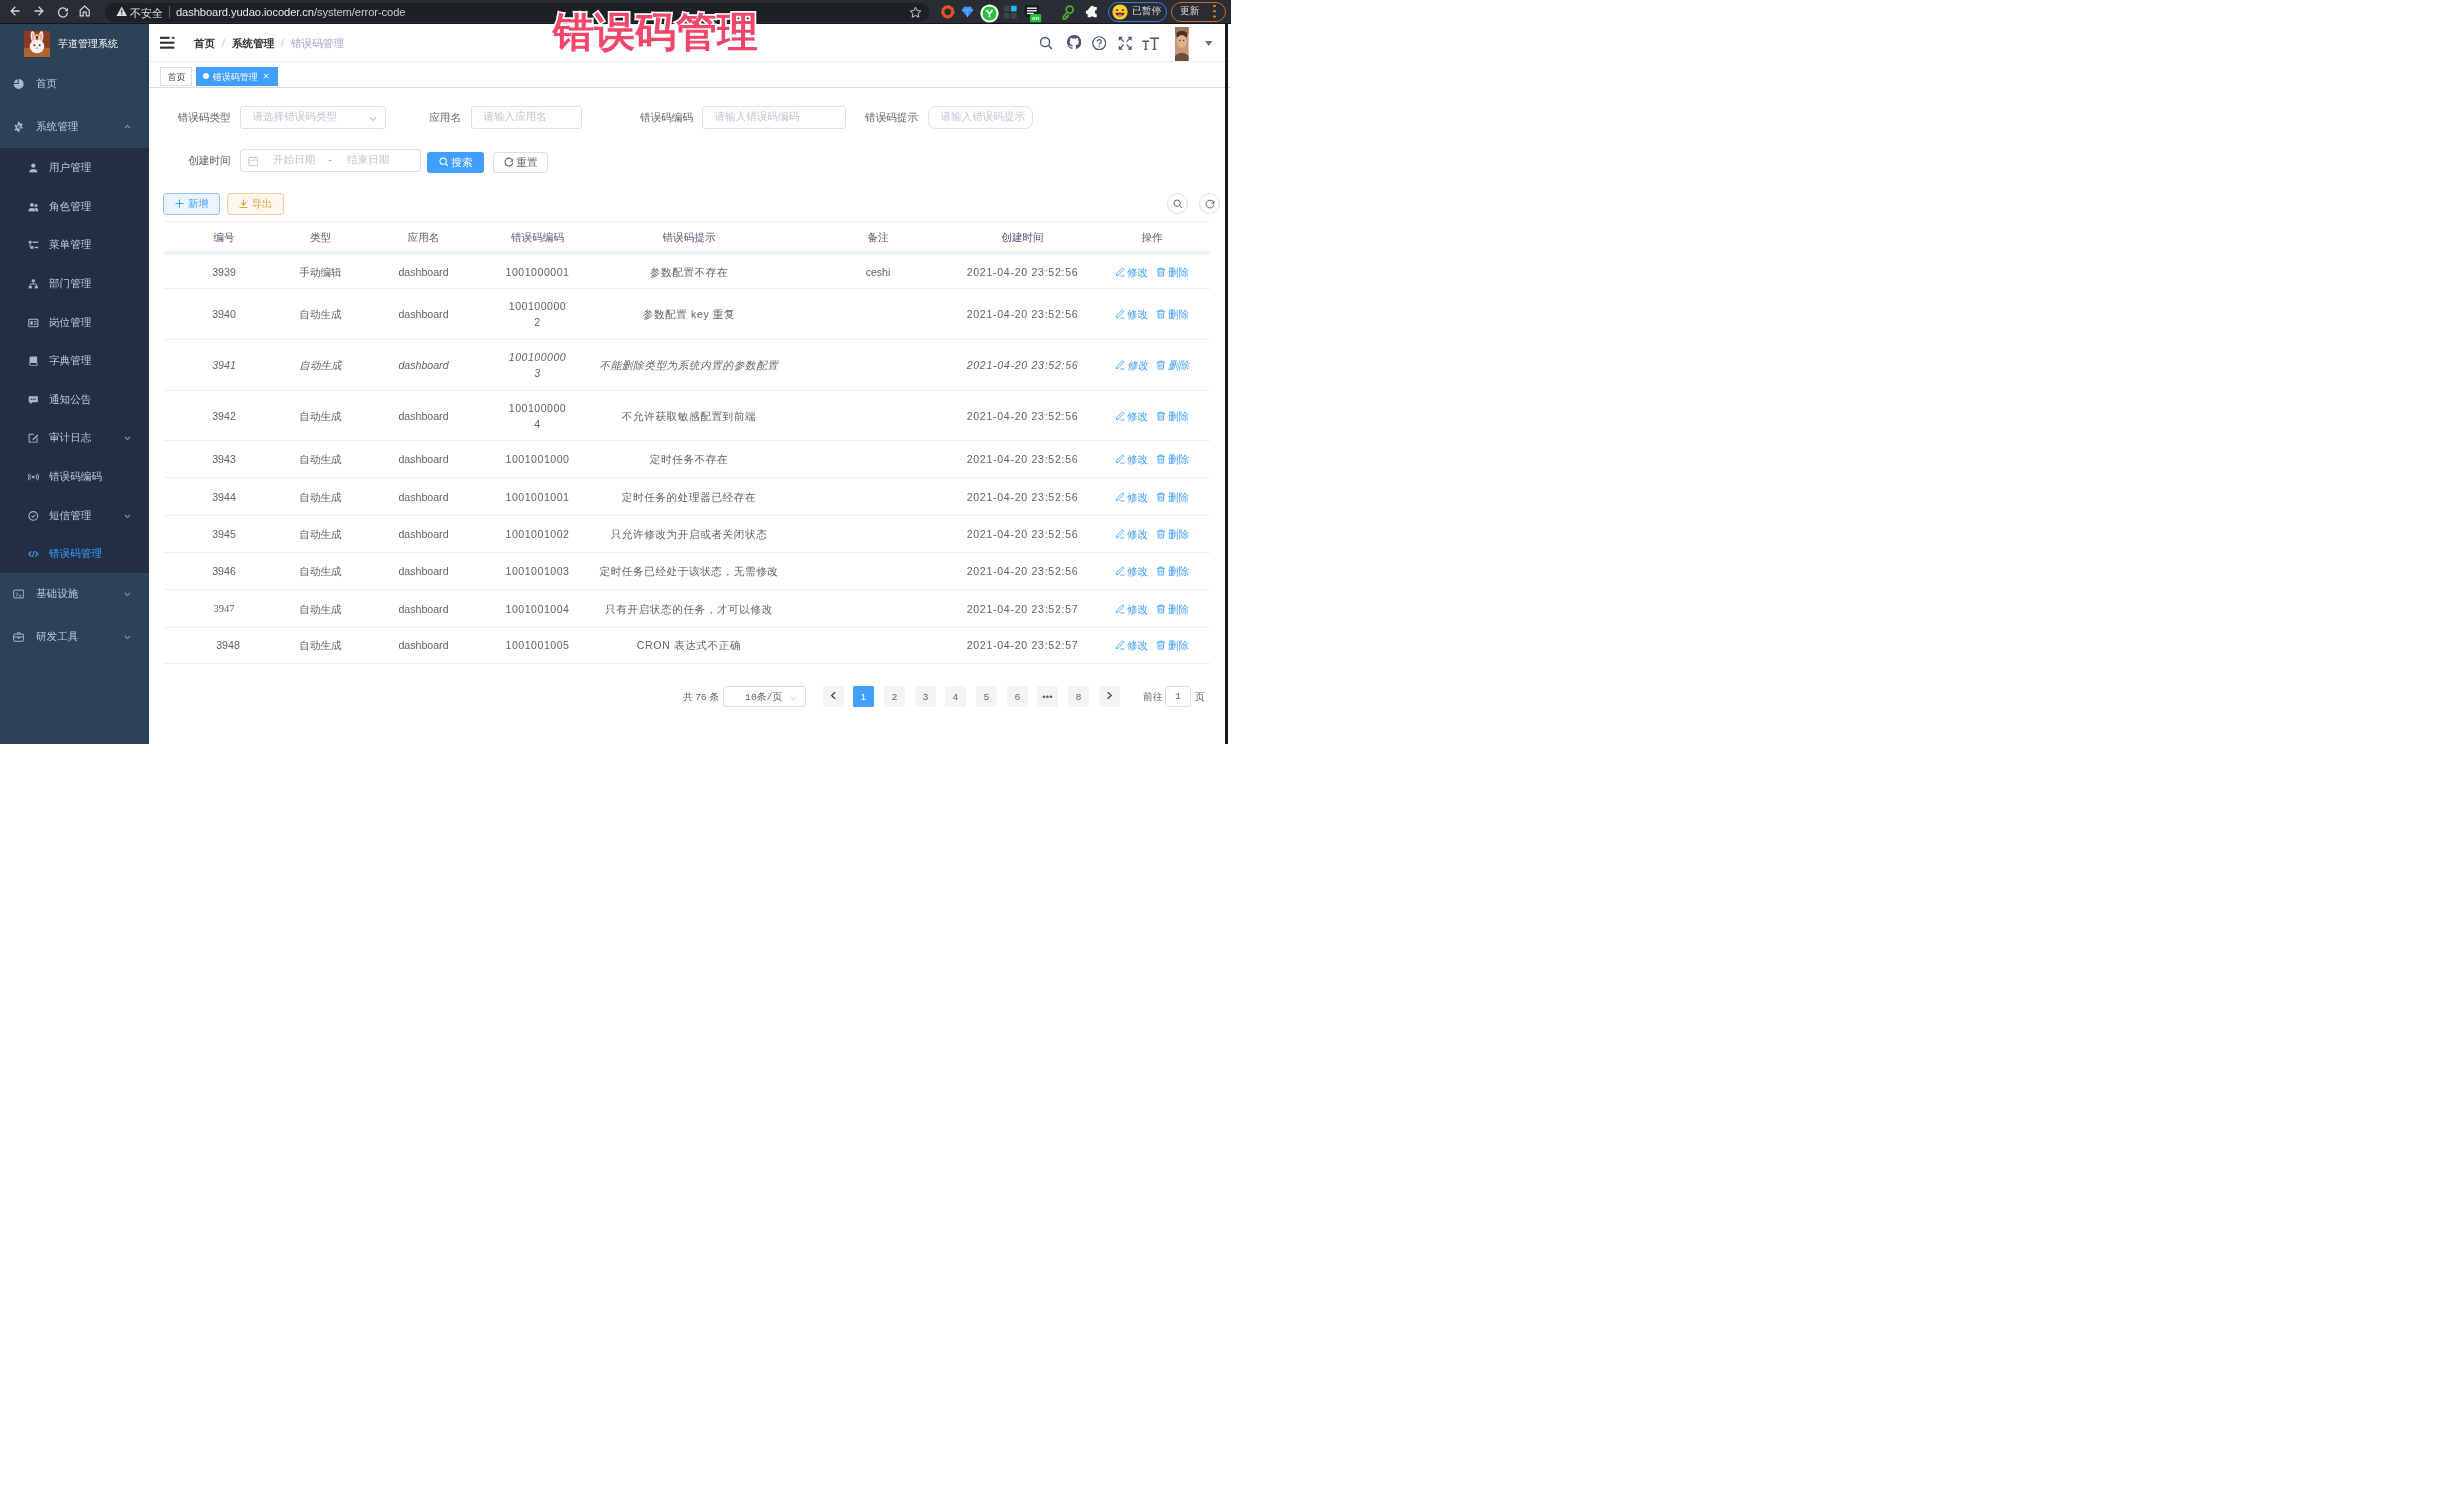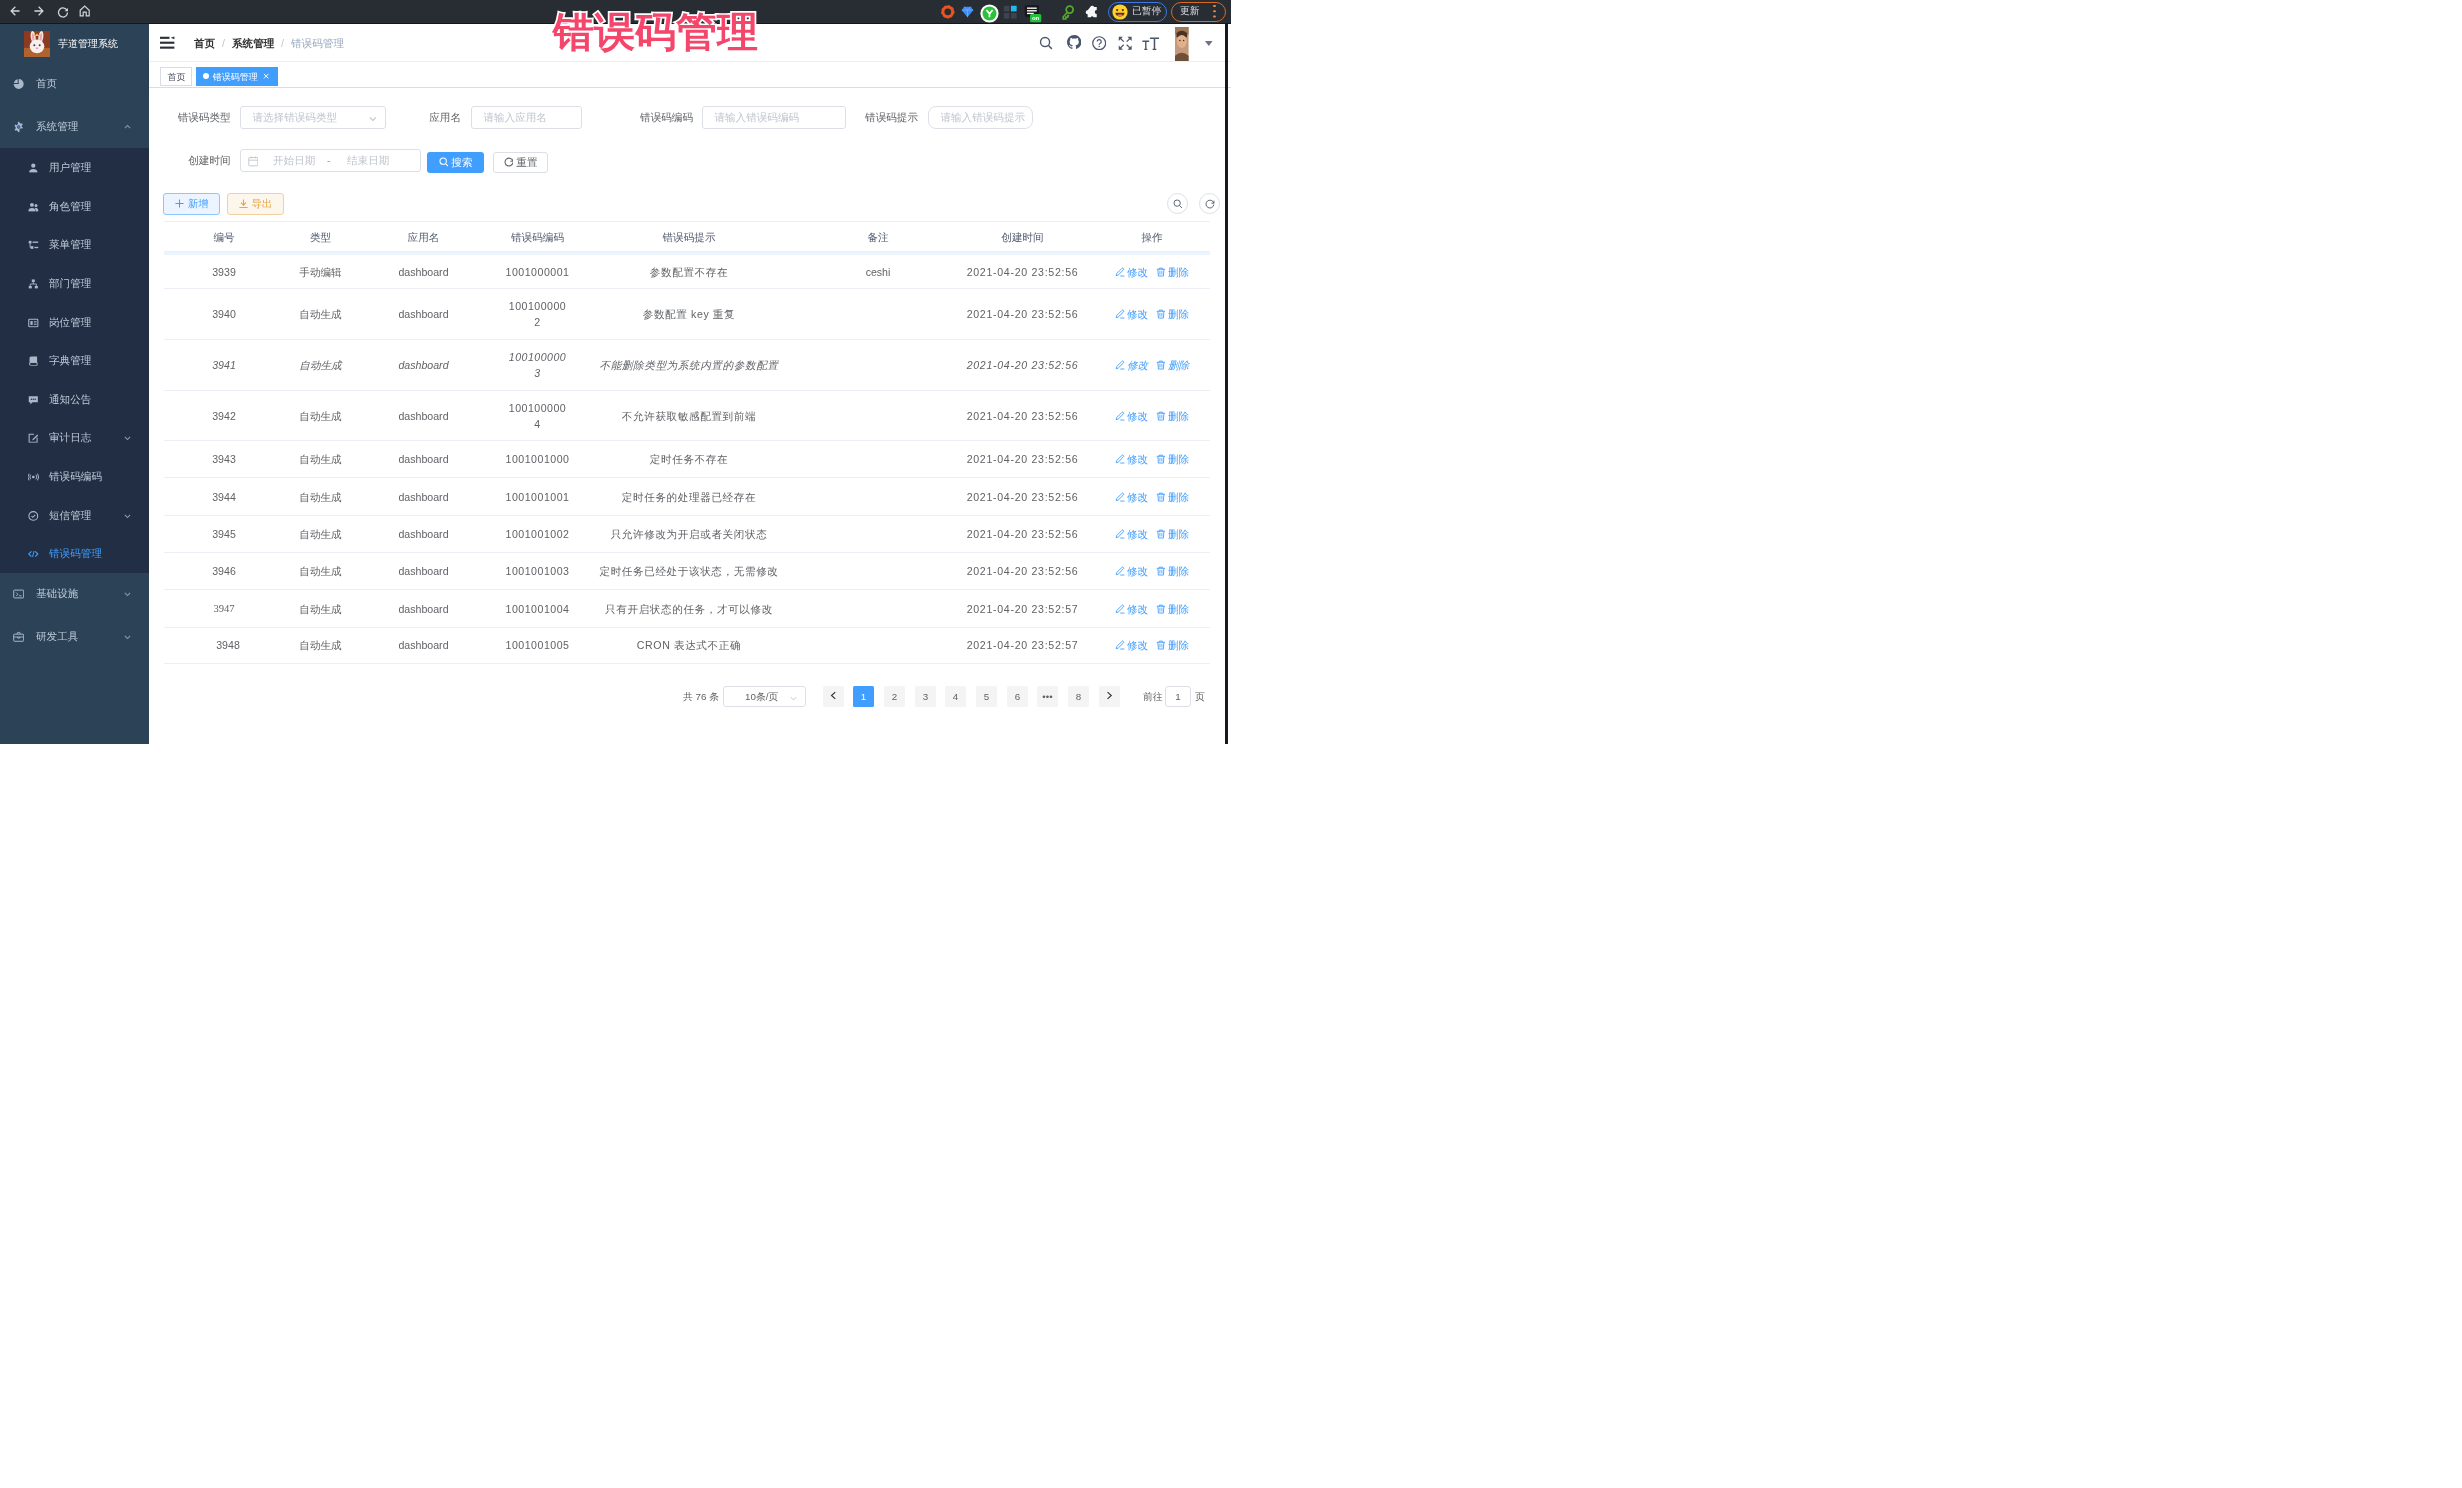--- a/index.html
+++ b/index.html
@@ -38,21 +38,21 @@
 
 
 #tags { position:absolute; left:149px; top:62px; width:1082px; height:26px; background:#fff; border-bottom:0.8px solid #d8dce5; box-shadow:0 0.8px 2.3px 0 rgba(0,0,0,.12); }
 .tag { position:absolute; top:4.5px; height:19.7px; line-height:18px; border:0.8px solid #d8dce5; background:#fff; color:#495060; font-size:9px; padding:0 6px; }
 .tag.on { background:#409eff; color:#fff; border-color:#409eff; }
 .tag.on .dot { display:inline-block; width:6px; height:6px; border-radius:50%; background:#fff; margin-right:3.8px; position:relative; top:-0.8px; }
 
 
 #content { position:absolute; left:149px; top:88px; width:1082px; height:656px; background:#fff; }
 .flabel { position:absolute; height:23px; line-height:23px; color:#606266; font-size:10.6px; text-align:right; }
-.finput { position:absolute; height:23px; border:0.8px solid #dcdfe6; border-radius:3px; background:#fff; }
+.finput { position:absolute; height:23px; border:0.8px solid #dcdfe6; border-radius:3px; background:#fff;font-family:Liberation Mono, monospace; }
 .ph { position:absolute; left:11.4px; top:0; line-height:21px; color:#bfc4cd; font-size:10.6px; white-space:nowrap; }
 .btn { position:absolute; height:23px; border-radius:3px; font-size:10.6px; text-align:center; }
 
 
 #tbl { position:absolute; left:15px; top:133px; width:1046px; }
 .trow { position:absolute; left:0; width:1046px; border-bottom:0.8px solid #ebeef5; }
 .tcell { position:absolute; top:50%; transform:translateY(-50%); text-align:center; color:#606266; font-size:10.6px; line-height:16px; }
 .tcell.op { transform:translate(6px,-50%); }
 .num { letter-spacing:0.5px; }
 .dt { letter-spacing:0.7px; }
@@ -84,20 +84,33 @@
   <svg style="left:33px;top:5.3px" width="12" height="12" viewBox="0 0 17 16">
       <path d="M8 2 L14 8 L8 14 M14 8 H2" stroke="#d2d5d9" stroke-width="1.8" fill="none"></path>
     </svg>
   <svg style="left:57px;top:5.7px" width="12" height="12" viewBox="0 0 16 16">
       <path d="M13.6 6.5 A6 6 0 1 0 14 8.6" stroke="#d2d5d9" stroke-width="1.7" fill="none"></path>
       <path d="M14.6 2.5 V7 H10.1 Z" fill="#d2d5d9"></path>
     </svg>
   <svg style="left:79px;top:5.3px" width="11.4" height="12" viewBox="0 0 15 16">
       <path d="M1.5 7 L7.5 1.5 L13.5 7 V14.5 H9.5 V9.5 H5.5 V14.5 H1.5 Z" stroke="#d2d5d9" stroke-width="1.6" fill="none"></path>
     </svg>
+  <div id="omnibox">
+    <svg class="warn" width="11.4" height="10.6" viewBox="0 0 15 14">
+        <path d="M7.5 0.8 L14.4 13.2 H0.6 Z" fill="#dde0e3"></path>
+        <rect x="6.8" y="5" width="1.5" height="4" fill="#1d2024"></rect>
+        <rect x="6.8" y="10" width="1.5" height="1.5" fill="#1d2024"></rect>
+      </svg>
+    <span class="nosafe">不安全</span>
+    <span class="sep"></span>
+    <span class="url">dashboard.yudao.iocoder.cn<span class="path">/system/error-code</span></span>
+    <svg style="position:absolute;left:804px;top:3px" width="13" height="13" viewBox="0 0 17 17">
+        <path d="M8.5 1.6 L10.6 6 L15.4 6.6 L11.9 9.9 L12.8 14.7 L8.5 12.4 L4.2 14.7 L5.1 9.9 L1.6 6.6 L6.4 6 Z" stroke="#c9ccd1" stroke-width="1.3" fill="none"></path>
+      </svg>
+  </div>
 
   <svg style="left:941px;top:5.3px" width="13.6" height="13.6" viewBox="0 0 18 18">
       <circle cx="9" cy="9" r="6.5" fill="none" stroke="#e95420" stroke-width="4"></circle>
       <circle cx="9" cy="9" r="8.3" fill="none" stroke="#e95420" stroke-width="1.2" stroke-dasharray="3 2.5"></circle>
     </svg>
   <svg style="left:961px;top:6px" width="13" height="12" viewBox="0 0 17 16">
       <path d="M4 1 H13 L16.2 5.5 L8.5 15 L0.8 5.5 Z" fill="#3b8df8"></path>
       <path d="M4 1 L8.5 5.5 L13 1 M0.8 5.5 H16.2 M8.5 5.5 L8.5 15" stroke="#7db8ff" stroke-width="0.8" fill="none"></path>
     </svg>
   <svg style="left:980px;top:3.8px" width="19" height="19" viewBox="0 0 25 25">

